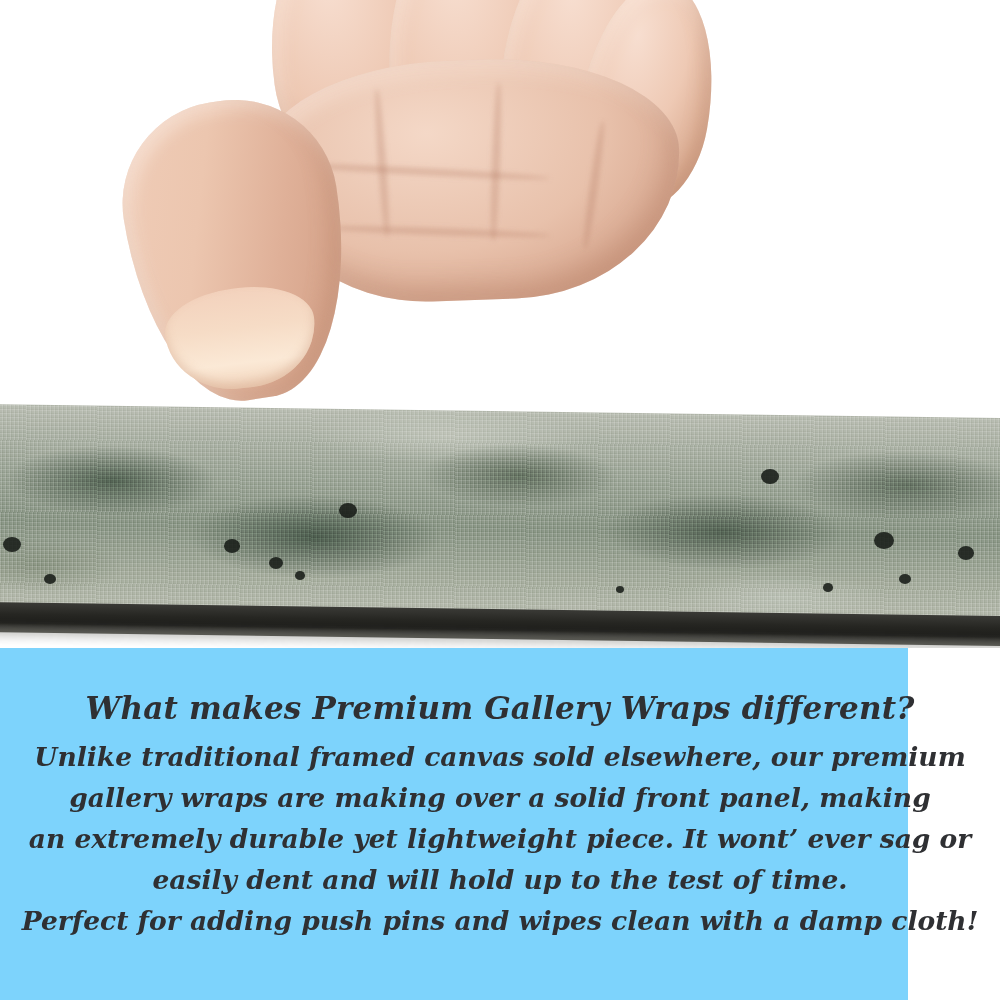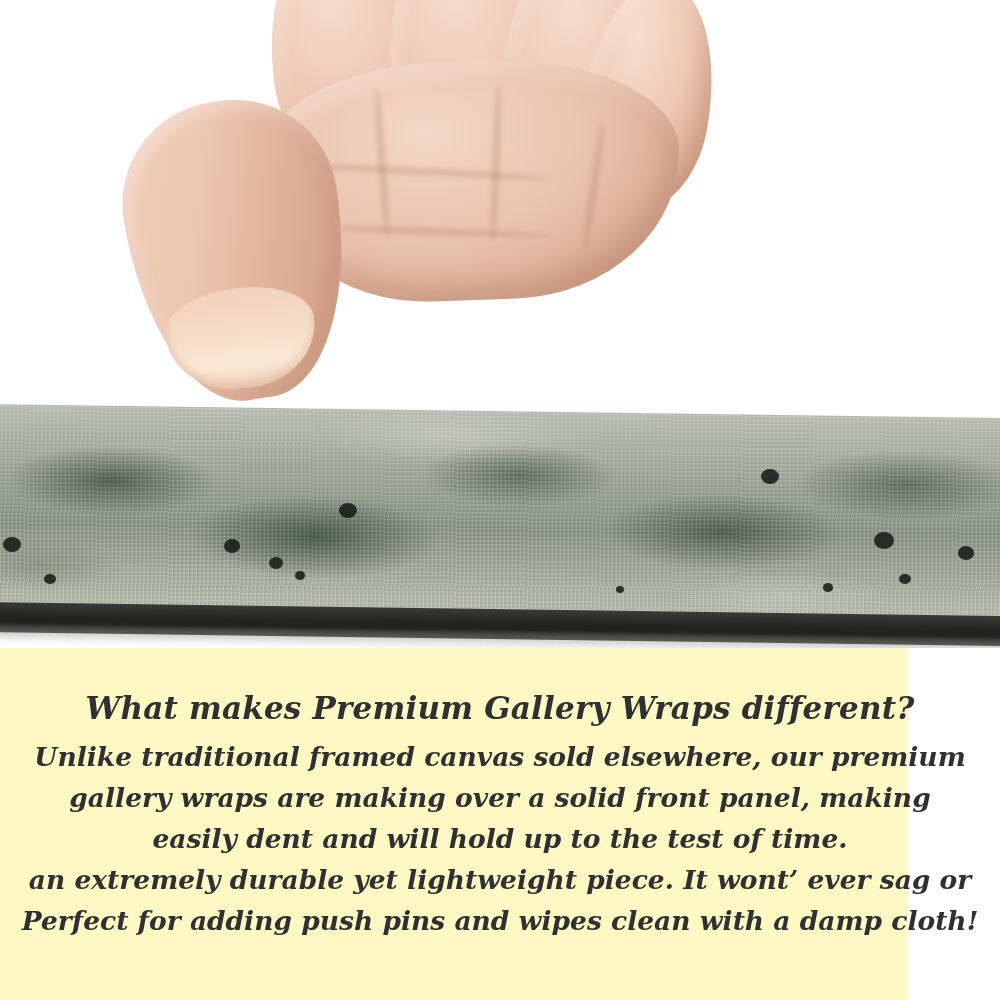--- a/index.html
+++ b/index.html
@@ -10,21 +10,21 @@
   body {
     width: 1000px;
     height: 1000px;
     overflow: hidden;
     font-family: "DejaVu Sans", sans-serif;
   }
   .page {
     position: relative;
     width: 908px;
     height: 1000px;
-    background: #fef9c3;
+    background: #7dd3fc;
   }
 
   
   .photo {
     position: absolute;
     left: 0;
     top: 0;
     width: 1000px;
     height: 648px;
     overflow: hidden;
@@ -235,18 +235,18 @@
           <div class="spot" style="left: 616px; top: 182px; width: 8px; height: 6.8px;"></div>
         </div>
     </div>
 
   </div>
 
   <div class="caption">
     <div class="headline">What makes Premium Gallery Wraps different?</div>
     <div class="line">Unlike traditional framed canvas sold elsewhere, our premium</div>
     <div class="line">gallery wraps are making over a solid front panel, making</div>
+    <div class="line">an extremely durable yet lightweight piece. It wont’ ever sag or</div>
     <div class="line">easily dent and will hold up to the test of time.</div>
-    <div class="line">an extremely durable yet lightweight piece. It wont’ ever sag or</div>
     <div class="line">Perfect for adding push pins and wipes clean with a damp cloth!</div>
   </div>
 
 </div>
 
 </body></html>

